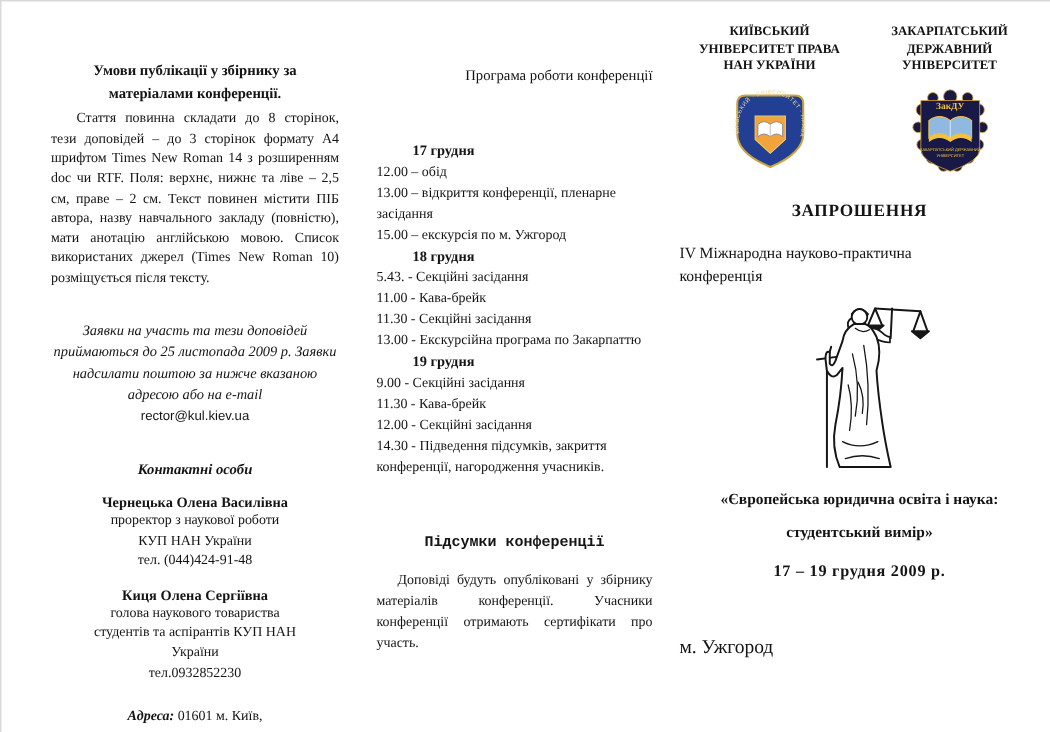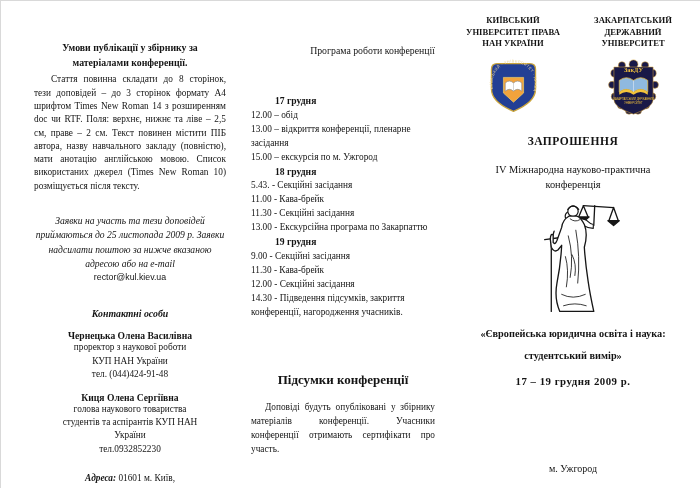--- a/index.html
+++ b/index.html
@@ -17,38 +17,38 @@
   .cl-lines{text-align:center;line-height:1.42;white-space:pre-line;font-size:9.3px;font-family:Liberation Serif, serif;}
   .cl-address{margin-top:16px;text-align:center;line-height:1.42;font-size:9.3px;}
   .addr-label{font-weight:bold;font-style:italic;}
 
   
   .col-mid{position:absolute;left:250px;top:44px;width:184px;}
   .cm-title{font-weight:normal;text-align:right;font-size:9.8px;}
   .cm-day-header{font-weight:bold;padding-left:24px;font-size:9.6px;line-height:1.55;}
   .first-day{margin-top:38px;}
   .cm-item{font-size:9.3px;line-height:1.5;}
-  .cm-summary-title{margin-top:52px;font-weight:bold;text-align:center;font-size:13px;}
+  .cm-summary-title{margin-top:37px;font-weight:bold;text-align:center;font-size:10px;font-family:Liberation Mono, monospace;}
   .cm-summary{margin-top:13px;text-align:justify;text-indent:14px;line-height:1.5;font-size:9.3px;}
 
   
   .col-right{position:absolute;left:452px;top:14px;width:240px;}
   .univ-row{display:flex;}
   .univ{flex:1;text-align:center;font-weight:bold;font-size:8.6px;line-height:1.35;white-space:pre-line;}
   .logo-row{display:flex;margin-top:9px;}
   .logo-cell{flex:1;display:flex;justify-content:center;}
   .logo{width:55px;height:57px;}
   .invitation{margin-top:19px;text-align:center;font-weight:bold;font-size:11.5px;letter-spacing:.5px;}
-  .conf-type{margin-top:15px;text-align:center;font-size:10.4px;line-height:1.45;white-space:pre-line;}
+  .conf-type{margin-top:15px;text-align:left;font-size:10.4px;line-height:1.45;white-space:pre-line;}
   .statue-wrap{display:flex;justify-content:center;margin-top:8px;}
   .statue{width:96px;height:118px;}
   .conf-title{margin-top:9px;text-align:center;font-weight:bold;font-size:10.3px;line-height:1.4;}
   .conf-title2{margin-top:8px;}
   .dates{margin-top:11px;text-align:center;font-weight:bold;font-size:10.8px;letter-spacing:.5px;}
-  .city{margin-top:76px;text-align:center;font-size:10px;}
+  .city{margin-top:36px;text-align:left;font-size:13px;}
 </style>
 </head>
 <body>
 
 <div id="page">
 
   <div class="col-left">
     <div class="cl-title">Умови публікації у збірнику за матеріалами конференції.</div>
     <div class="cl-para">Стаття повинна складати до 8 сторінок, тези доповідей – до 3 сторінок формату А4 шрифтом Times New Roman 14 з розширенням doc чи RTF.  Поля: верхнє, нижнє та ліве – 2,5 см, праве – 2 см. Текст повинен містити ПІБ автора, назву навчального закладу (повністю), мати анотацію англійською мовою. Список використаних джерел (Times New Roman 10) розміщується після тексту.</div>
     <div class="cl-deadline">Заявки на участь та тези доповідей приймаються до 25 листопада 2009 р. Заявки надсилати поштою за нижче вказаною адресою або на e-mail</div>

